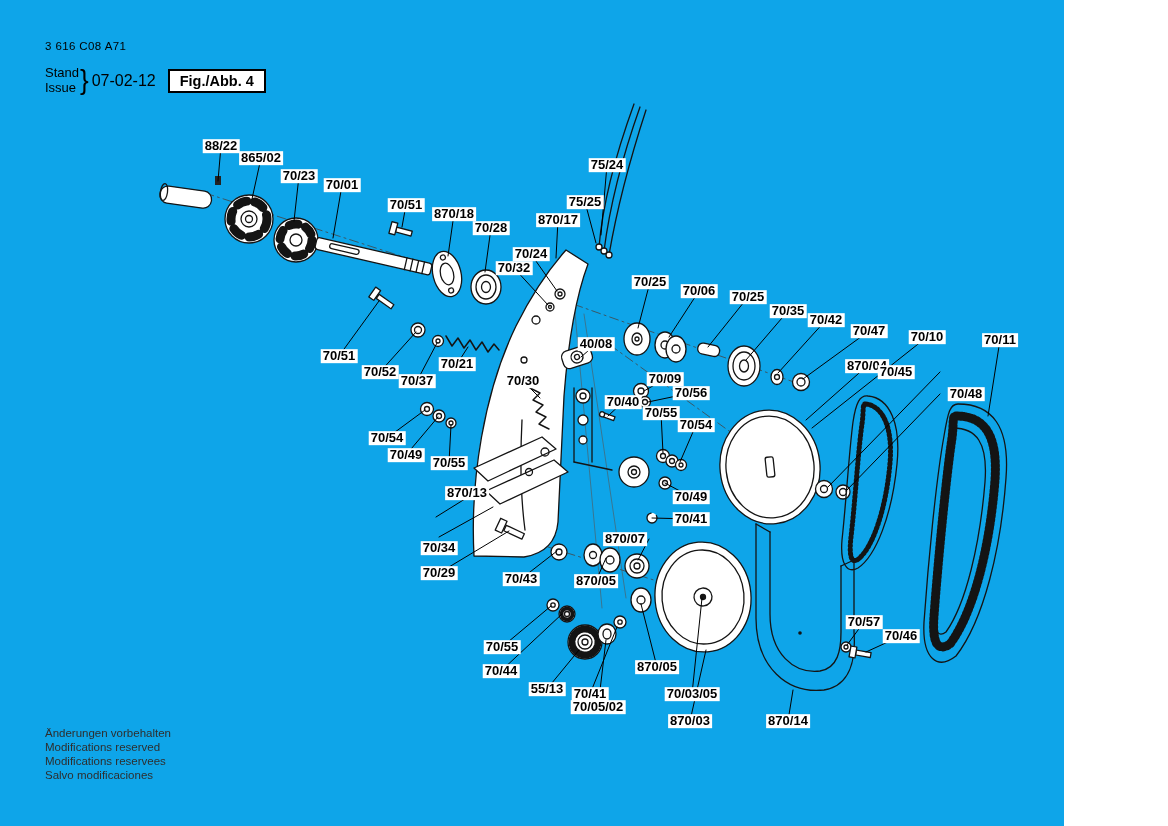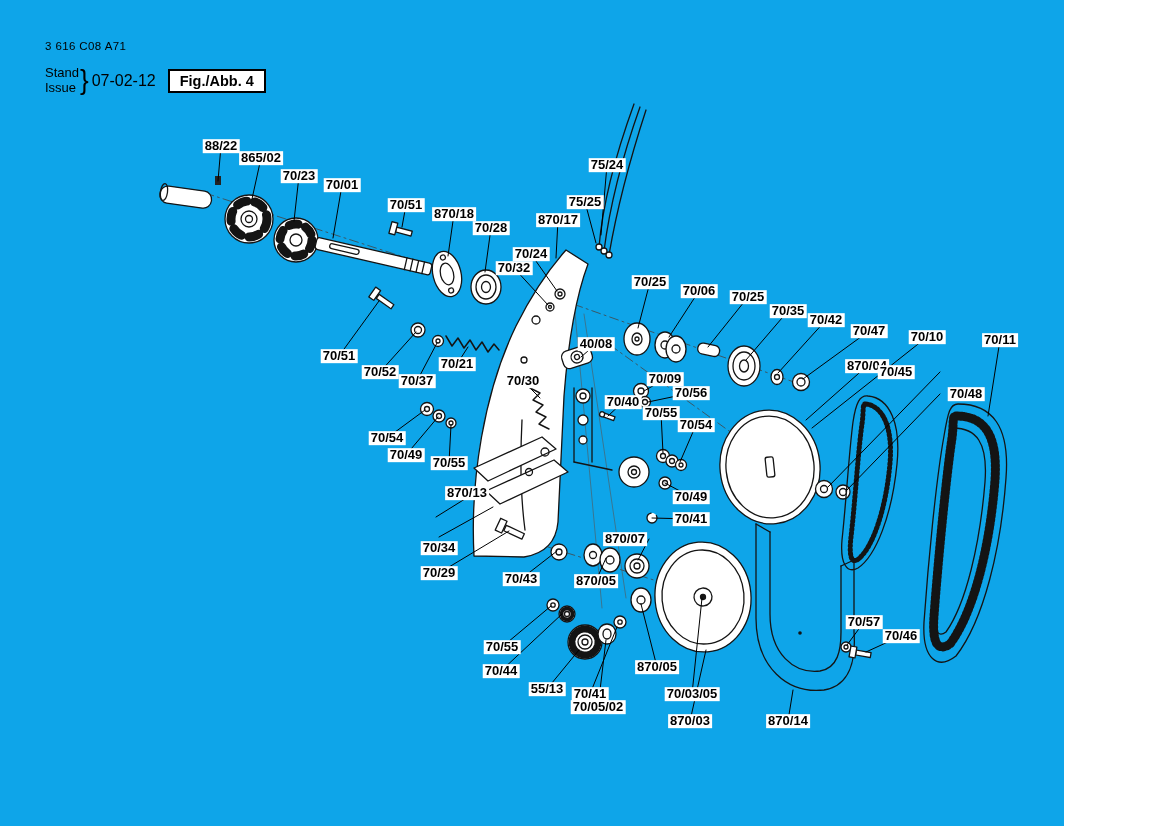--- a/index.html
+++ b/index.html
@@ -433,14 +433,20 @@
       <div class="part-label" style="left: 590px; top: 694px;">70/41</div>
       <div class="part-label" style="left: 598px; top: 707px;">70/05/02</div>
       <div class="part-label" style="left: 657px; top: 667px;">870/05</div>
       <div class="part-label" style="left: 692px; top: 694px;">70/03/05</div>
       <div class="part-label" style="left: 690px; top: 721px;">870/03</div>
       <div class="part-label" style="left: 788px; top: 721px;">870/14</div>
       <div class="part-label" style="left: 864px; top: 622px;">70/57</div>
       <div class="part-label" style="left: 901px; top: 636px;">70/46</div>
     </div>
 
+  <div class="doc-footer">
+    <div>Änderungen vorbehalten</div>
+    <div>Modifications reserved</div>
+    <div>Modifications reservees</div>
+    <div>Salvo modificaciones</div>
+  </div>
 
 </div>
 
 </body></html>

